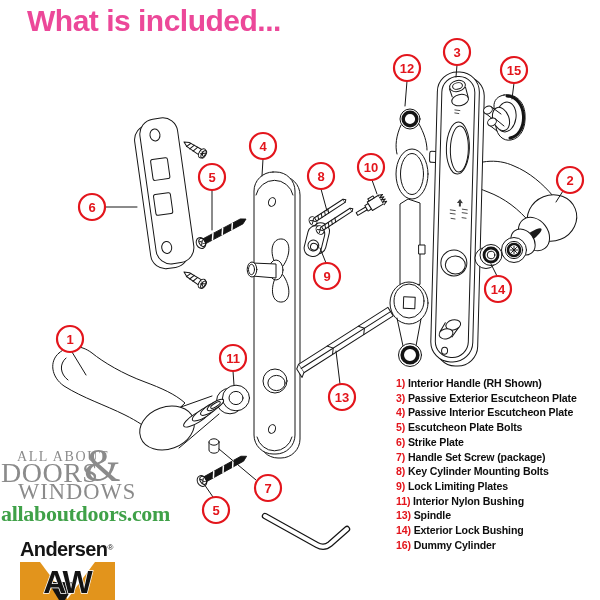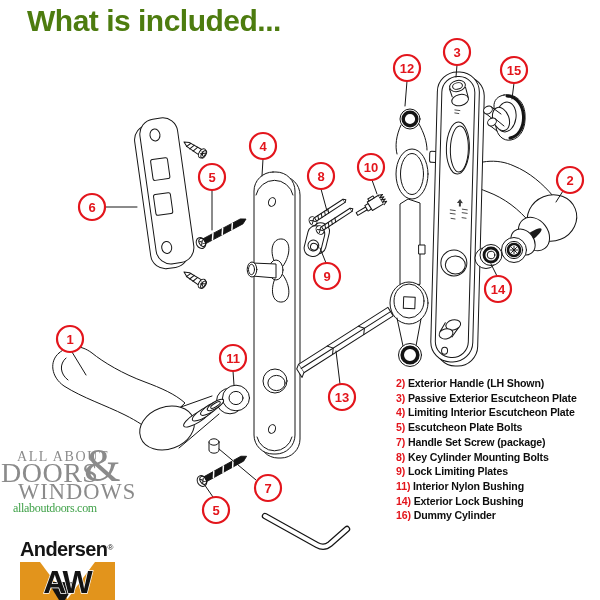--- a/index.html
+++ b/index.html
@@ -1,38 +1,38 @@
 <!DOCTYPE html>
 <html style="--red: #e3151c; --green: #3fa148; --gray: #8b8b8b; --line: #161616;"><head>
 <meta charset="utf-8">
 <style>
   html,body{margin:0;padding:0;background:#fff;}
   body{width:600px;height:600px;position:relative;overflow:hidden;
        font-family:"Liberation Sans",sans-serif;}
   .stage{position:absolute;inset:0;width:600px;height:600px;}
 
   #title{position:absolute;left:27px;top:4px;font-size:30px;font-weight:bold;
-         color:#4d7c0f;letter-spacing:-0.5px;white-space:nowrap;}
+         color:#ec4899;letter-spacing:-0.5px;white-space:nowrap;}
 
   
   #parts-list{position:absolute;left:396px;top:376px;width:204px;}
   #parts-list .row{font-size:10.6px;font-weight:bold;line-height:14.7px;
                    white-space:nowrap;color:#0d0d0d;letter-spacing:-0.15px;}
   #parts-list .pnum{color:var(--red);}
 
   
   #aad{position:absolute;left:0;top:446px;width:150px;height:80px;
        color:var(--gray);font-family:"Liberation Serif",serif;}
   #aad span{position:absolute;white-space:nowrap;}
   .aad1{left:17px;top:3px;font-size:14px;letter-spacing:1.6px;font-family:Liberation Serif, serif;}
   .aadAmp{left:84px;top:-8px;font-size:47px;}
   .aad2{left:1px;top:11px;font-size:28px;letter-spacing:0.5px;}
   .aad3{left:18px;top:33px;font-size:22.5px;letter-spacing:1px;}
-  .aadUrl{left:1px;top:55px;font-size:12px;font-weight:normal;color:var(--green);
-          letter-spacing:-0.3px;font-family:"Liberation Serif",serif;padding-left:12px;}
+  .aadUrl{left:1px;top:55px;font-size:22px;font-weight:bold;color:var(--green);
+          letter-spacing:-0.3px;font-family:"Liberation Serif",serif;}
 
   
   #andersen{position:absolute;left:20px;top:524px;width:110px;margin-top:14px;}
   .andName{font-size:20px;font-weight:bold;color:#151515;letter-spacing:-0.6px;}
   .andReg{font-size:8px;vertical-align:super;color:#151515;}
   #awmark{display:block;margin-top:1px;}
   .andTm{position:absolute;left:85px;top:64px;font-size:7px;color:#333;font-weight:bold;}
 
   
   #diag{position:absolute;left:0;top:0;}
@@ -307,25 +307,27 @@
         <line x1="497" y1="276" x2="491" y2="264" class="leader"></line>
         <circle cx="498" cy="289" r="13" class="co-circle"></circle>
         <text x="498" y="293.6" class="co-num">14</text>
         <line x1="514" y1="83" x2="512" y2="99" class="leader"></line>
         <circle cx="514" cy="70" r="13" class="co-circle"></circle>
         <text x="514" y="74.6" class="co-num">15</text>
       </g>
   </svg>
 
   <div id="parts-list">
-      <div class="row"><span class="pnum">2)</span><span> Exterior Handle (LH Shown)</span></div>
+      <div class="row"><span class="pnum">1)</span><span> Interior Handle (RH Shown)</span></div>
       <div class="row"><span class="pnum">3)</span><span> Passive Exterior Escutcheon Plate</span></div>
-      <div class="row"><span class="pnum">4)</span><span> Limiting Interior Escutcheon Plate</span></div>
+      <div class="row"><span class="pnum">4)</span><span> Passive Interior Escutcheon Plate</span></div>
       <div class="row"><span class="pnum">5)</span><span> Escutcheon Plate Bolts</span></div>
+      <div class="row"><span class="pnum">6)</span><span> Strike Plate</span></div>
       <div class="row"><span class="pnum">7)</span><span> Handle Set Screw (package)</span></div>
       <div class="row"><span class="pnum">8)</span><span> Key Cylinder Mounting Bolts</span></div>
       <div class="row"><span class="pnum">9)</span><span> Lock Limiting Plates</span></div>
       <div class="row"><span class="pnum">11)</span><span> Interior Nylon Bushing</span></div>
+      <div class="row"><span class="pnum">13)</span><span> Spindle</span></div>
       <div class="row"><span class="pnum">14)</span><span> Exterior Lock Bushing</span></div>
       <div class="row"><span class="pnum">16)</span><span> Dummy Cylinder</span></div>
     </div>
 
 </div>
 
 </body></html>

